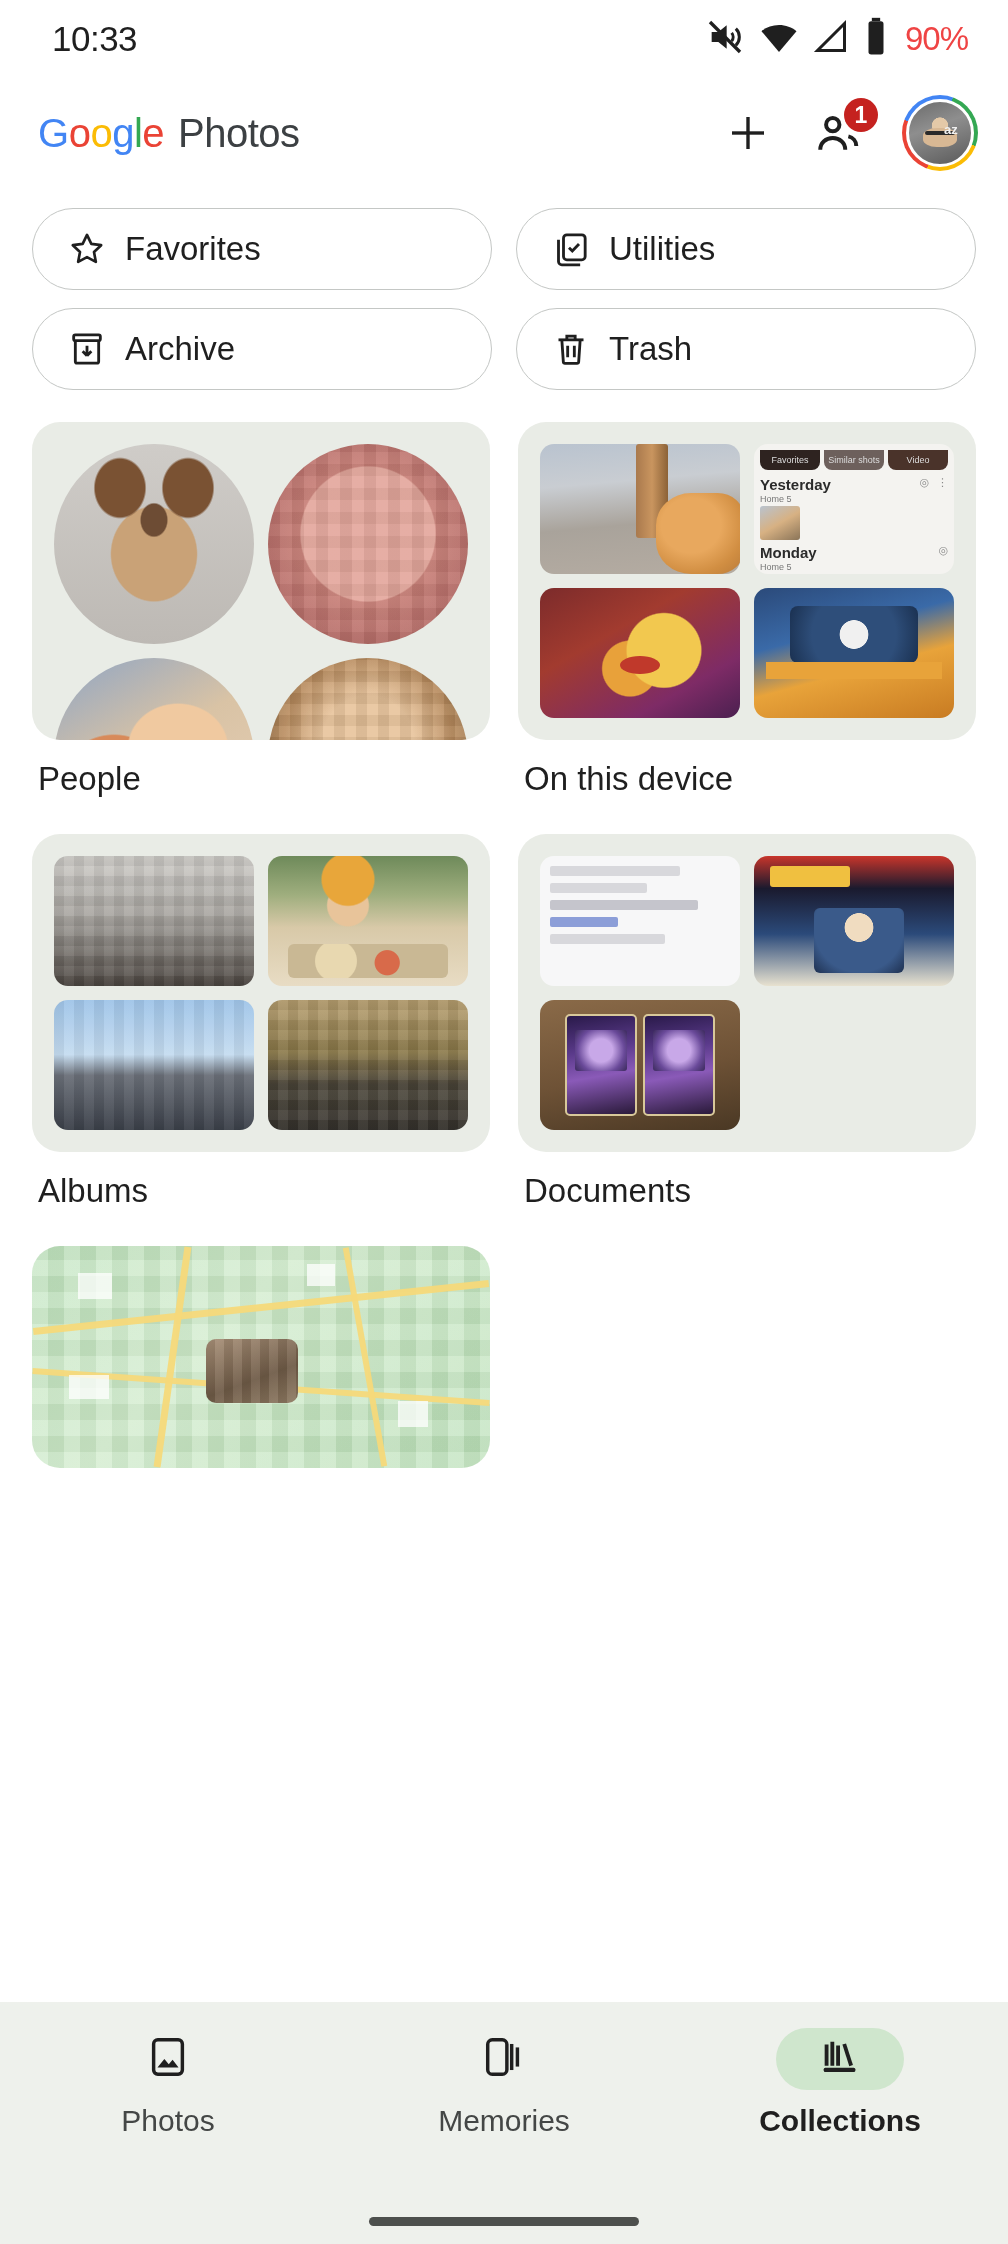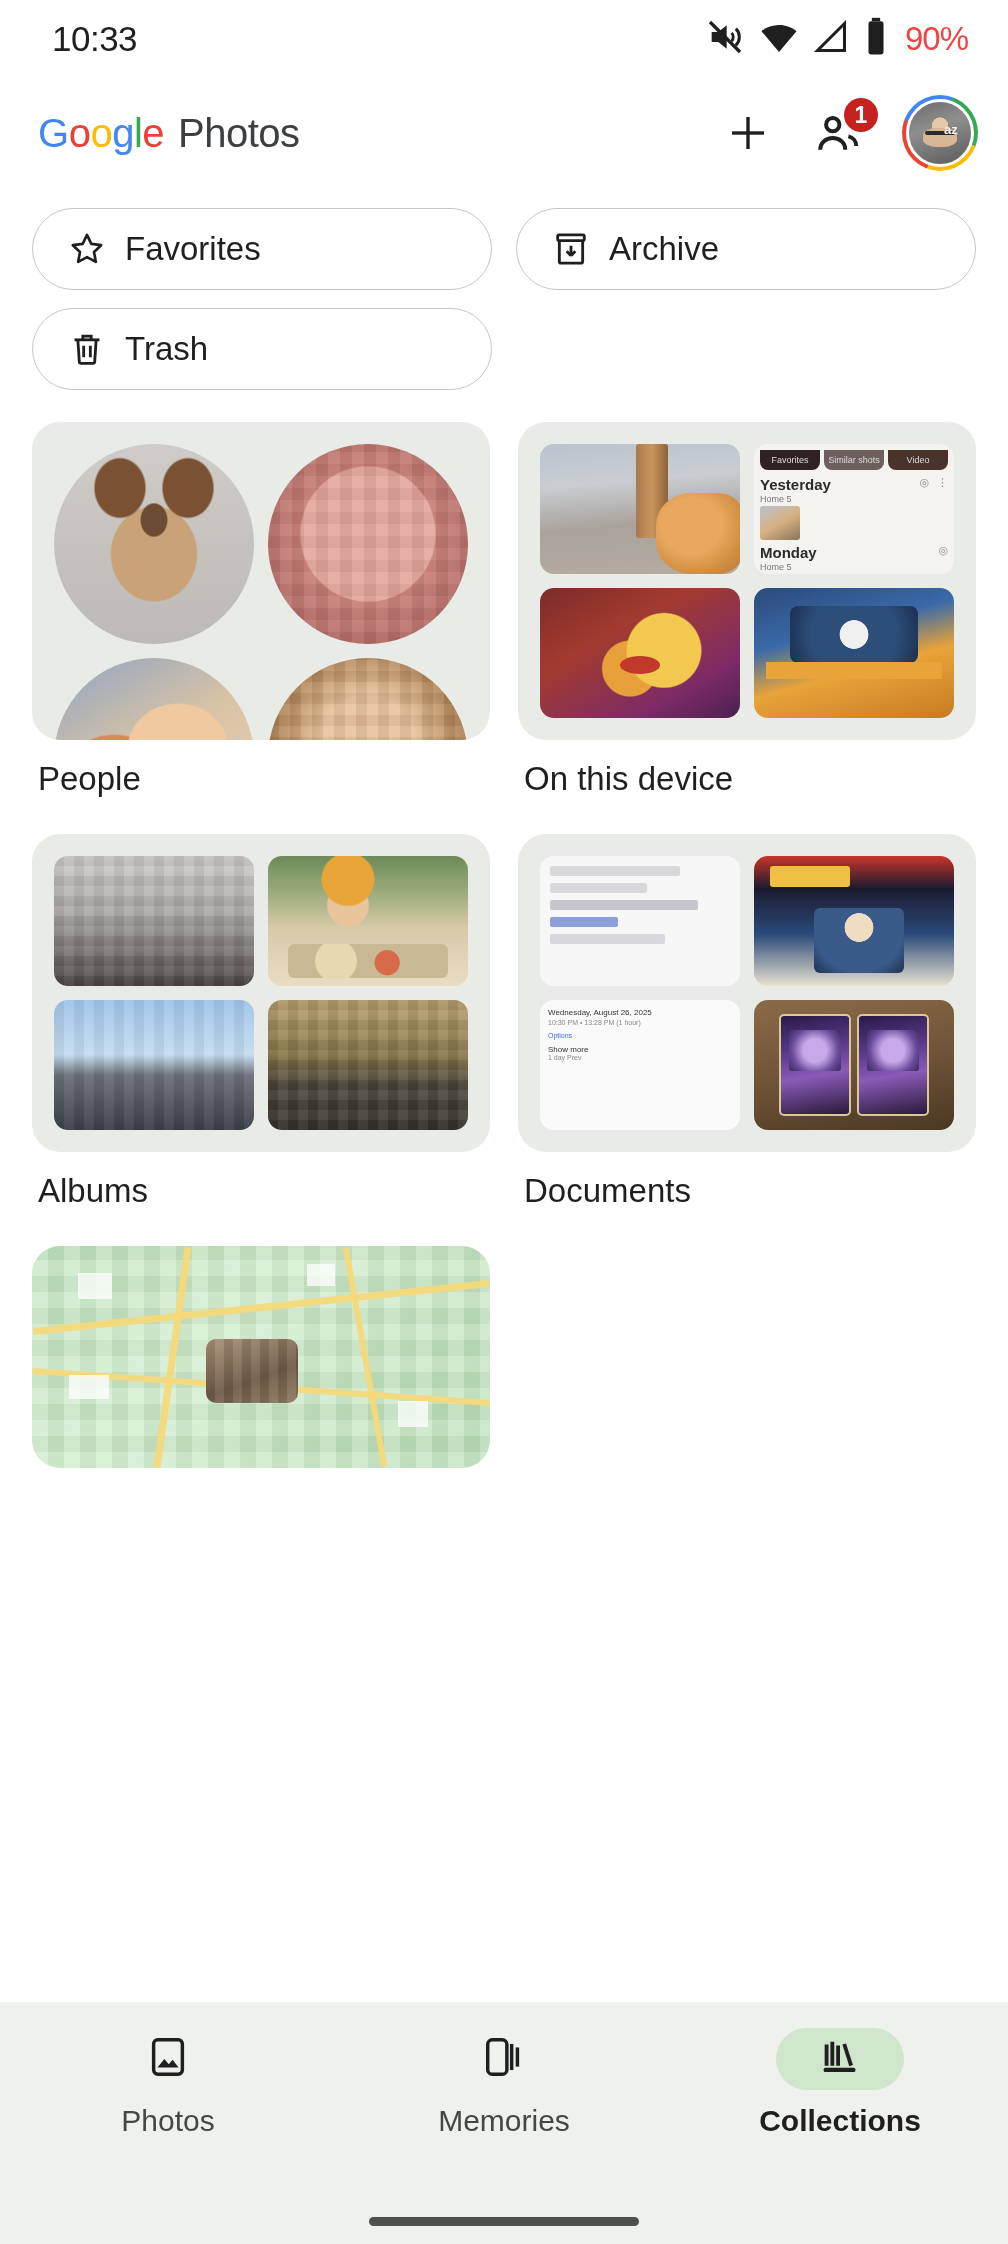--- a/index.html
+++ b/index.html
@@ -550,20 +550,30 @@
 
   <div class="chip">
     <span class="chip-icon">
       <svg width="40" height="40" viewBox="0 0 24 24" fill="none" stroke="#1f1f1f" stroke-width="1.6" stroke-linejoin="round">
         <path d="M12 3.5l2.6 5.4 5.9.8-4.3 4.1 1.1 5.9L12 16.9l-5.3 2.8 1.1-5.9L3.5 9.7l5.9-.8L12 3.5z"></path>
       </svg>
     </span>
     <span class="chip-label">Favorites</span>
   </div>
 
+  <div class="chip">
+    <span class="chip-icon">
+      <svg width="40" height="40" viewBox="0 0 24 24" fill="none" stroke="#1f1f1f" stroke-width="1.7">
+        <rect x="7.5" y="3.5" width="13" height="15" rx="2"></rect>
+        <path d="M4.5 6.5v13a2 2 0 002 2h11"></path>
+        <path d="M10.8 11.2l2 2 4-4.2"></path>
+      </svg>
+    </span>
+    <span class="chip-label">Utilities</span>
+  </div>
 
   <div class="chip">
     <span class="chip-icon">
       <svg width="40" height="40" viewBox="0 0 24 24" fill="none" stroke="#1f1f1f" stroke-width="1.7">
         <rect x="4" y="3.5" width="16" height="3.5" rx="1"></rect>
         <path d="M5 7v12.5a1 1 0 001 1h12a1 1 0 001-1V7"></path>
         <path d="M12 10v6m0 0l-2.6-2.6M12 16l2.6-2.6"></path>
       </svg>
     </span>
     <span class="chip-label">Archive</span>
@@ -652,27 +662,20 @@
     <div class="card">
       <div class="quad">
         <div class="thumb t-doc">
           <div class="doc-line w1"></div>
           <div class="doc-line w2"></div>
           <div class="doc-line w3"></div>
           <div class="doc-line w4"></div>
           <div class="doc-line w5"></div>
         </div>
         <div class="thumb t-comic"></div>
-        <div class="thumb t-doc2">
-          <div class="d2-hdr">Wednesday, August 26, 2025</div>
-          <div class="d2-sub">10:30 PM • 13:28 PM (1 hour)</div>
-          <div class="d2-blue">Options</div>
-          <div class="d2-note">Show more</div>
-          <div class="d2-sub">1 day Prev</div>
-        </div>
         <div class="thumb t-tcg">
           <div class="tcg-card"></div>
           <div class="tcg-card"></div>
         </div>
       </div>
     </div>
     <div class="card-label">Documents</div>
   </div>
 
 </div>

